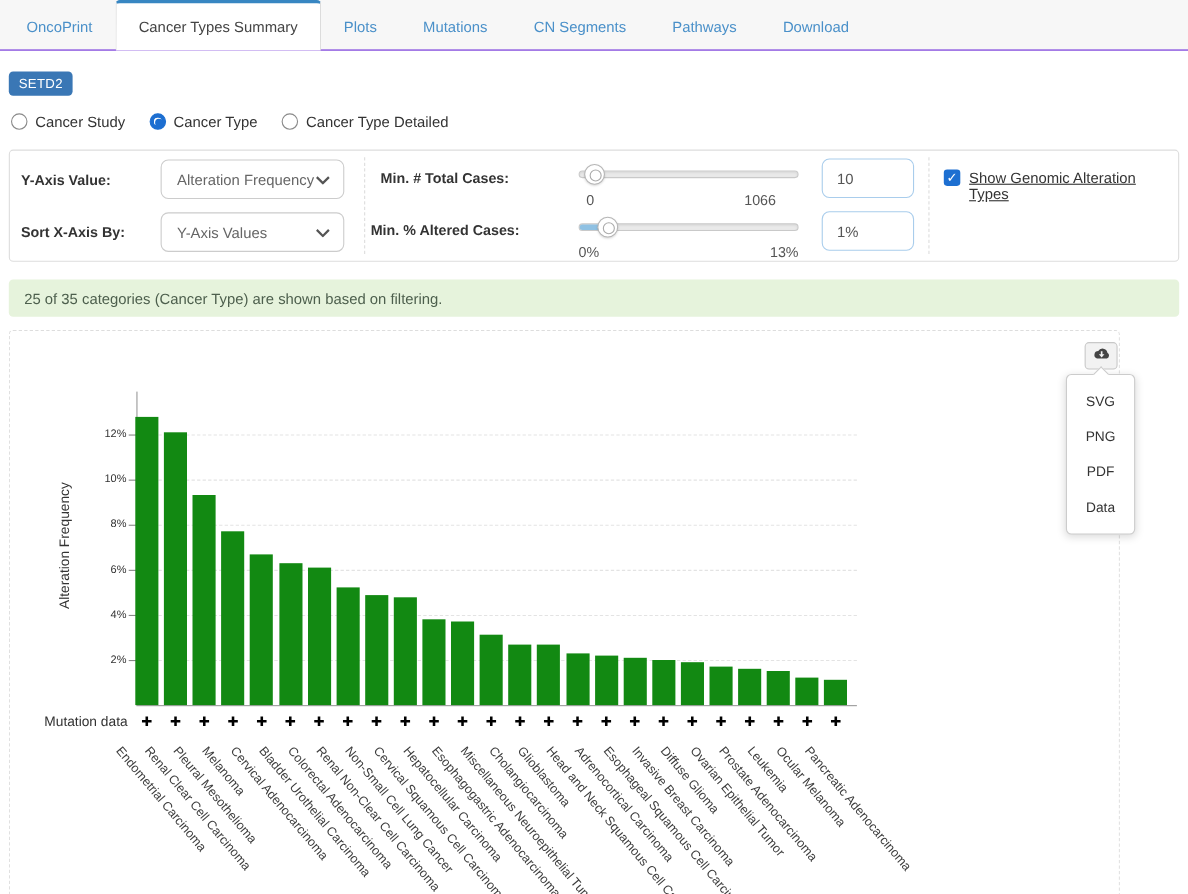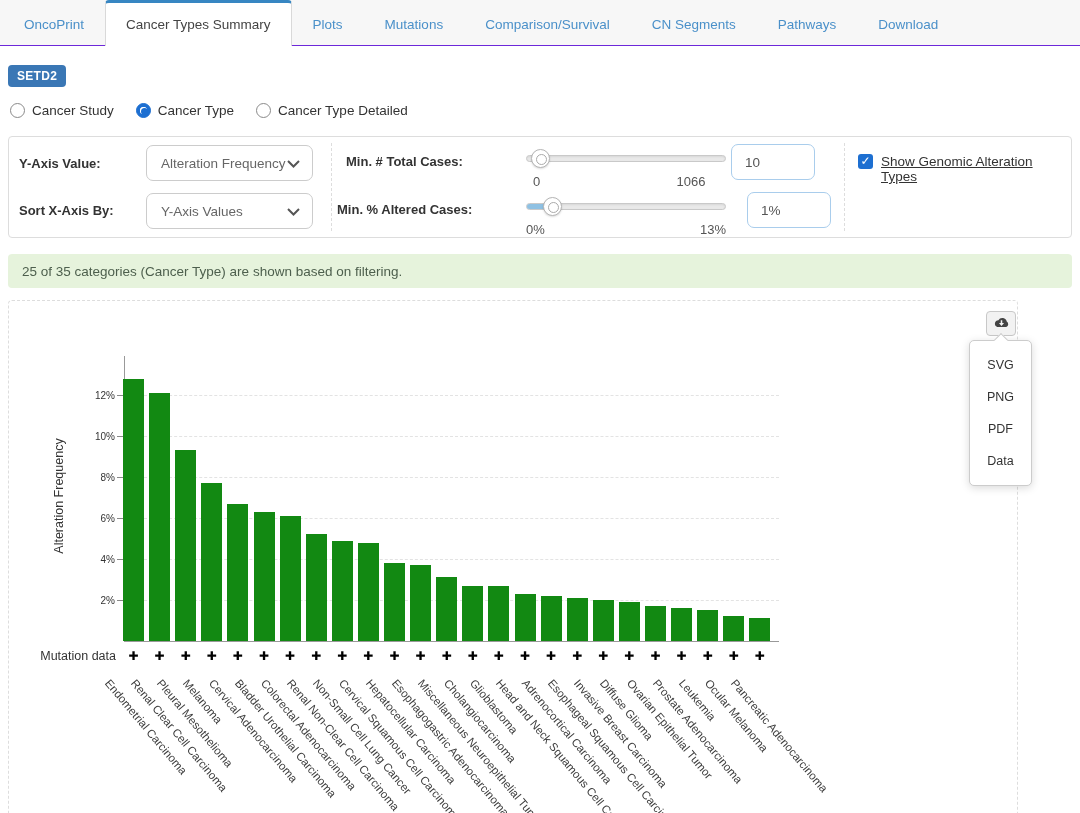--- a/index.html
+++ b/index.html
@@ -9,21 +9,21 @@
   
   .tabbar { position:absolute; left:0; top:0; width:1080px; height:46px;
     background:#f7f7f7; border-bottom:1px solid #6d28d9; display:flex; align-items:stretch; padding-left:3px; }
   .tab { display:flex; align-items:center; padding:0 21px; font-size:13.5px; color:#4a90c9;
     cursor:pointer; border-top:3px solid transparent; }
   .tab.active { background:#fff; color:#444; border:1px solid #d9d9d9; border-bottom:none;
     border-top:3px solid #3786c2; border-radius:4px 4px 0 0; margin-bottom:-1px; padding:0 20px; }
 
   
   .gene-badge { position:absolute; left:8px; top:65px; background:#3a77b5; color:#fff;
-    font-size:12px; font-weight:bold; padding:4px 9px; border-radius:4px; letter-spacing:.3px; }
+    font-size:12px; font-weight:normal; padding:4px 9px; border-radius:4px; letter-spacing:.3px; }
 
   
   .radio-row { position:absolute; left:10px; top:103px; display:flex; align-items:center; gap:22px; }
   .radio-opt { display:flex; align-items:center; gap:7px; font-size:13.5px; color:#333; cursor:pointer; }
   .radio-circ { width:15px; height:15px; border-radius:50%; border:1px solid #8a8a8a; background:#fff; position:relative; }
   .radio-opt.selected .radio-circ { border:1px solid #1d6fd1; background:#1d6fd1; }
   .radio-opt.selected .radio-circ::after { content:""; position:absolute; left:3px; top:3px; width:7px; height:7px;
     border-radius:50%; background:#fff; box-shadow: inset 0 0 0 2px #fff; }
   .radio-opt.selected .radio-circ::before { content:""; position:absolute; left:4px; top:4px; width:7px; height:7px;
     border-radius:50%; background:#1d6fd1; z-index:2; }
@@ -81,21 +81,20 @@
     font-size:12.5px; color:#333; cursor:pointer; }
 </style>
 </head>
 <body>
 
 <div class="tabbar" id="tabbar">
     <div class="tab">OncoPrint</div>
     <div class="tab active">Cancer Types Summary</div>
     <div class="tab">Plots</div>
     <div class="tab">Mutations</div>
-    <div class="tab">Comparison/Survival</div>
     <div class="tab">CN Segments</div>
     <div class="tab">Pathways</div>
     <div class="tab">Download</div>
   </div>
 
 <div class="gene-badge">SETD2</div>
 
 <div class="radio-row" id="radiorow">
     <div class="radio-opt">
       <div class="radio-circ"></div>
@@ -133,21 +132,21 @@
   </div>
 
   <div class="divider" style="left:322px;"></div>
 
   <div class="ctl-label" style="left:337px; top:17px;">Min. # Total Cases:</div>
   <div class="slider-track" style="left:517px; top:18px;">
     <div class="slider-thumb" style="left:4px;"></div>
   </div>
   <div class="slider-end" style="left:524px; top:37px;">0</div>
   <div class="slider-end" style="left:647px; top:37px; width:70px; text-align:center;">1066</div>
-  <div class="num-input" style="left:722px; top:7px;">10</div>
+  <div class="num-input" style="left:738px; top:7px;">10</div>
 
   <div class="ctl-label" style="left:328px; top:65px;">Min. % Altered Cases:</div>
   <div class="slider-track" style="left:517px; top:66px;">
     <div class="slider-fill" style="width:26px;"></div>
     <div class="slider-thumb" style="left:16px;"></div>
   </div>
   <div class="slider-end" style="left:517px; top:85px;">0%</div>
   <div class="slider-end" style="left:647px; top:85px; width:70px; text-align:right;">13%</div>
   <div class="num-input" style="left:738px; top:55px;">1%</div>
 

